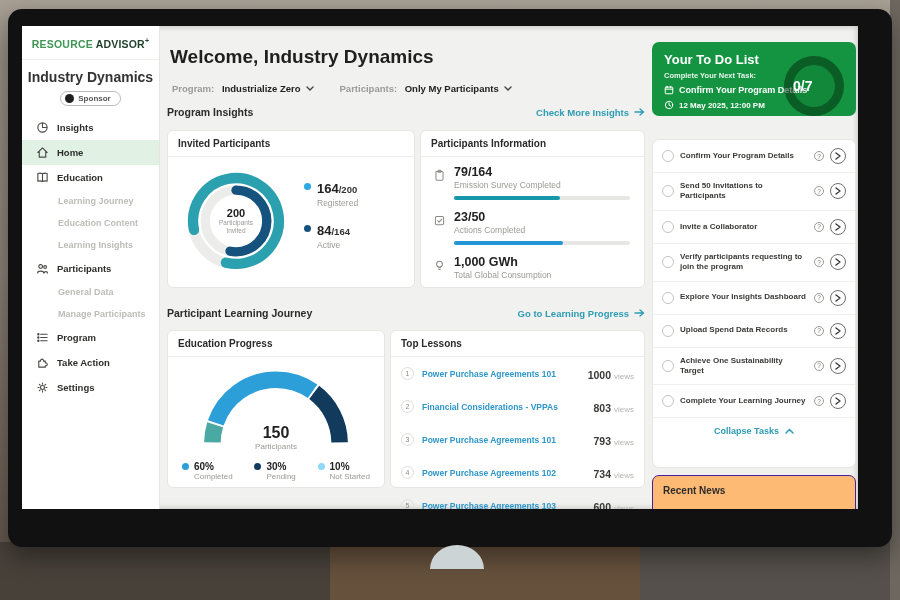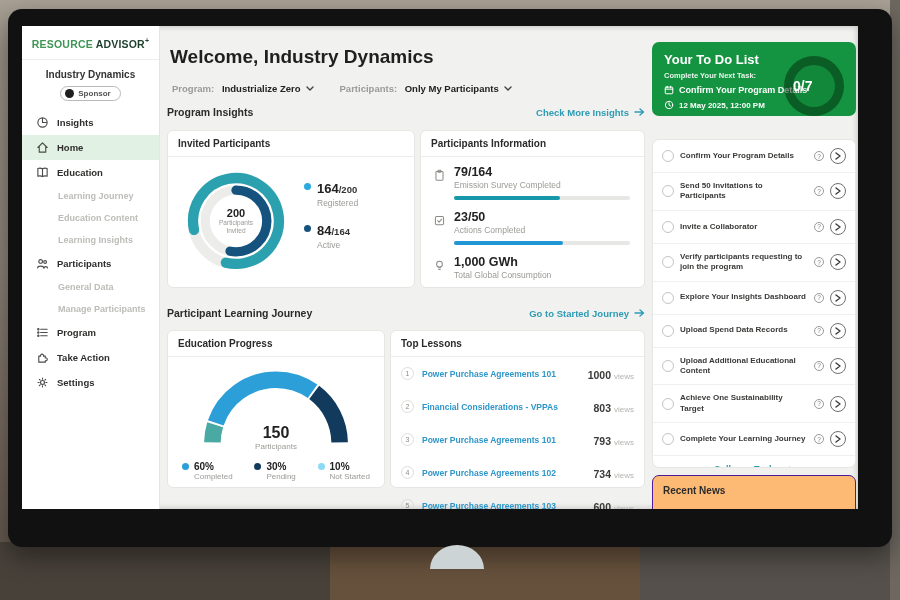--- a/index.html
+++ b/index.html
@@ -21,21 +21,21 @@
              border-radius:14px; box-shadow:0 10px 24px rgba(0,0,0,.4); }
   .screen { position:absolute; left:14px; top:17px; width:836px; height:483px; background:#f1f1ef;
             overflow:hidden; box-shadow:inset 0 0 6px rgba(0,0,0,.25); }
 
   
   .sidebar { position:absolute; left:0; top:0; width:138px; height:483px; background:#fff;
              border-right:1px solid #e4e4e1; }
   .logo { padding:11px 6px 9px; text-align:center; font-size:10.5px; font-weight:800;
           letter-spacing:.2px; border-bottom:1px solid #ededeb; }
   .lg1 { color:#3f9655; } .lg2 { color:#1d3f2c; } .lgp { color:#1d3f2c; font-size:7px; vertical-align:super; }
-  .org { text-align:center; font-size:10px; font-weight:700; color:#333; margin-top:9px; }
+  .org { text-align:center; font-size:14px; font-weight:700; color:#333; margin-top:9px; }
   .sponsor { margin:6px auto 0; width:fit-content; border:1px solid #b9b9b5; border-radius:10px;
              padding:2px 9px 2px 4px; font-size:8px; font-weight:700; color:#555;
              display:flex; gap:4px; align-items:center; background:#fff; }
   .sp-dot { width:9px; height:9px; border-radius:50%; background:#1f1f1f; }
   nav { margin-top:9px; }
   .nav-item { display:flex; gap:8px; align-items:center; padding:6px 8px 6px 14px;
               font-size:9.5px; font-weight:700; color:#2e2e2c; cursor:pointer; }
   .nav-item.active { background:#e1f1e4; }
   .nav-item svg { width:13px; height:13px; flex:0 0 13px; stroke:#4a4a48; fill:none;
                   stroke-width:1.2; stroke-linecap:round; stroke-linejoin:round; }
@@ -317,21 +317,21 @@
         <div>
           <div class="stat-v">1,000 GWh</div>
           <div class="stat-l">Total Global Consumption</div>
         </div>
       </div>
     </div>
 
     <div class="sec-head" style="top:281px;">
       <span class="sec-title">Participant Learning Journey</span>
       <span class="sec-link">
-        <span>Go to Started Journey</span>
+        <span>Go to Learning Progress</span>
         <svg width="11" height="8" viewBox="0 0 11 8">
             <path d="M1 4 H9 M6 1 L9.5 4 L6 7"></path>
           </svg>
       </span>
     </div>
 
     <div class="card" style="left:145px; top:304px; width:218px; height:158px;">
       <div class="card-t">Education Progress</div>
       <div class="gauge-wrap">
         <svg width="160" height="84" viewBox="0 0 120 66">
@@ -476,30 +476,20 @@
         <span class="t-lab">Upload Spend Data Records</span>
         <span class="t-q">?</span>
         <span class="t-go">
             <svg viewBox="0 0 6 8">
               <path d="M1 1 L5 4 L1 7"></path>
             </svg>
           </span>
       </div>
       <div class="task">
         <span class="t-check"></span>
-        <span class="t-lab">Upload Additional Educational Content</span>
-        <span class="t-q">?</span>
-        <span class="t-go">
-            <svg viewBox="0 0 6 8">
-              <path d="M1 1 L5 4 L1 7"></path>
-            </svg>
-          </span>
-      </div>
-      <div class="task">
-        <span class="t-check"></span>
         <span class="t-lab">Achieve One Sustainability Target</span>
         <span class="t-q">?</span>
         <span class="t-go">
             <svg viewBox="0 0 6 8">
               <path d="M1 1 L5 4 L1 7"></path>
             </svg>
           </span>
       </div>
       <div class="task">
         <span class="t-check"></span>

